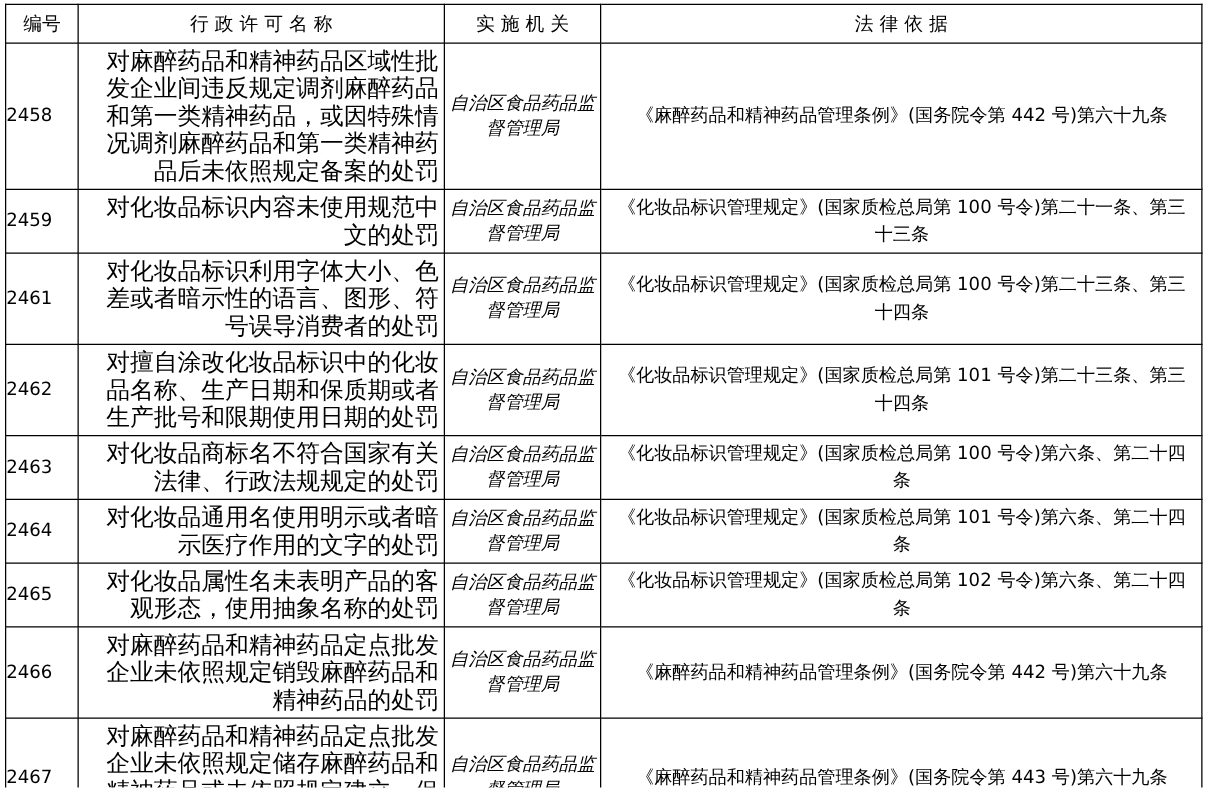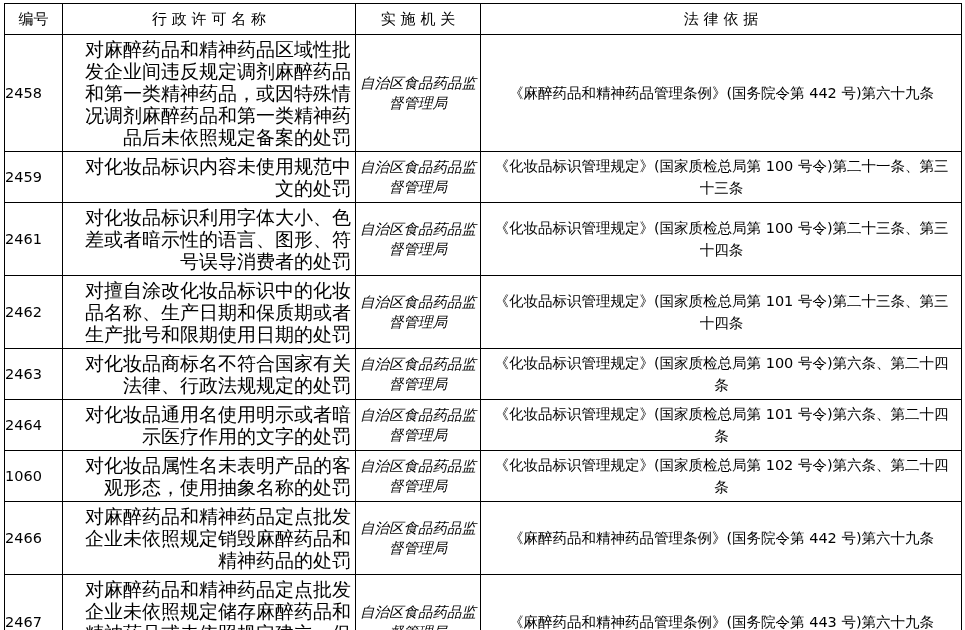--- a/index.html
+++ b/index.html
@@ -160,21 +160,21 @@
             <div class="inner">对化妆品通用名使用明示或者暗示医疗作用的文字的处罚</div>
           </td>
         <td class="org">
             <div class="inner">自治区食品药品监督管理局</div>
           </td>
         <td class="law">
             <div class="inner">《化妆品标识管理规定》(国家质检总局第 101 号令)第六条、第二十四条</div>
           </td>
       </tr>
       <tr>
-        <td class="num">1060</td>
+        <td class="num">2465</td>
         <td class="name">
             <div class="inner">对化妆品属性名未表明产品的客观形态，使用抽象名称的处罚</div>
           </td>
         <td class="org">
             <div class="inner">自治区食品药品监督管理局</div>
           </td>
         <td class="law">
             <div class="inner">《化妆品标识管理规定》(国家质检总局第 102 号令)第六条、第二十四条</div>
           </td>
       </tr>

